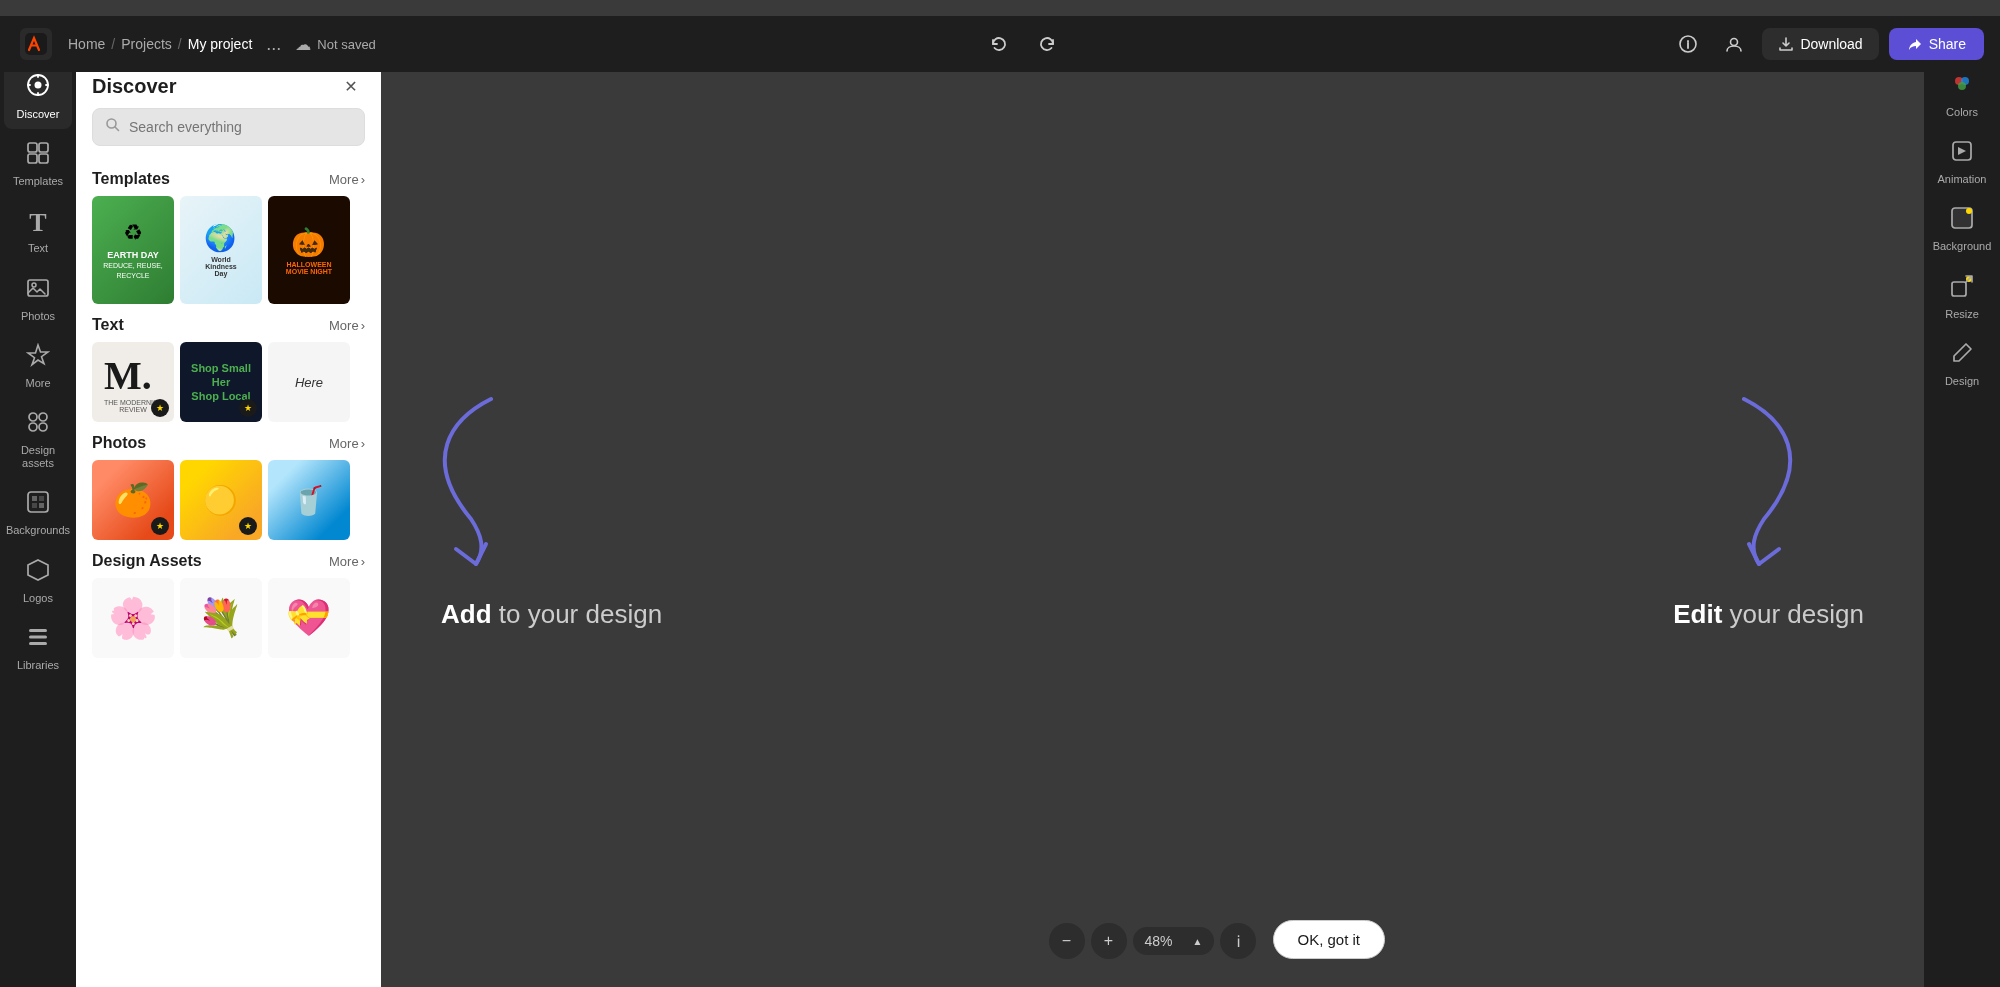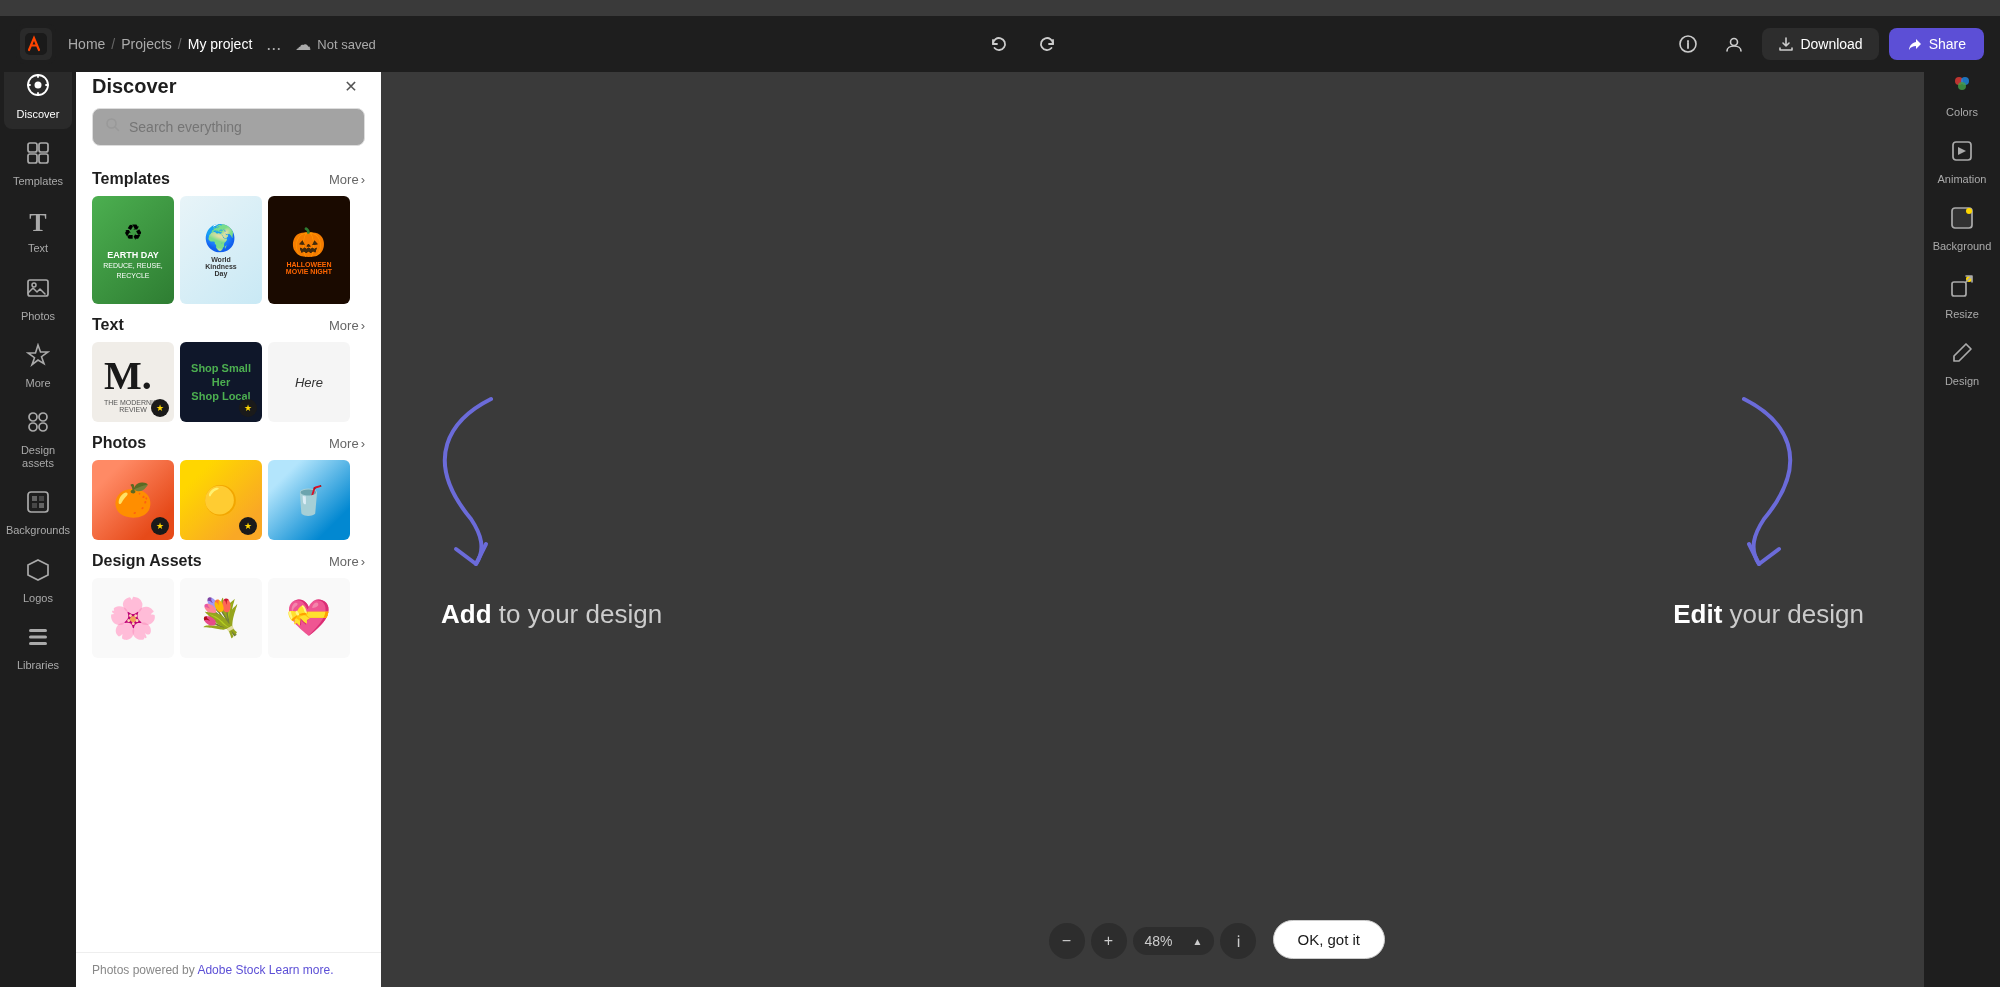--- a/index.html
+++ b/index.html
@@ -148,21 +148,21 @@
       font-size: 16px;
       border-radius: 4px;
     }
     .search-bar {
       margin: 0 16px 12px;
       display: flex; align-items: center;
       border: 1.5px solid #ddd;
       border-radius: 8px;
       padding: 8px 12px;
       gap: 8px;
-      background: #a3a3a3;
+      background: #e5e5e5;
     }
     .search-icon-wrap { color: #999; font-size: 16px; }
     .search-input {
       border: none; outline: none;
       font-size: 14px; color: #333;
       background: transparent;
       width: 100%;
     }
     .panel-scroll {
       flex: 1;
@@ -648,26 +648,20 @@
       </div>
       <div class="thumb thumb-asset">
         <span class="asset-2">💐</span>
       </div>
       <div class="thumb thumb-asset">
         <span class="asset-3">💝</span>
       </div>
     </div>
     <div style="height:16px;"></div>
   </div>
-  <div class="panel-footer">
-    <span>Photos powered by </span>
-    <a href="#">Adobe Stock</a>
-    <span> </span>
-    <a href="#">Learn more.</a>
-  </div>
 </div>
 
 <div class="main-area">
 
   <svg class="arrow-svg-left" width="120" height="200" viewBox="0 0 120 200" fill="none">
     <path d="M80 20 C40 40, 10 80, 60 140 C70 155, 75 170, 65 185" stroke="#6b6bd9" stroke-width="4" stroke-linecap="round" fill="none"></path>
     <path d="M45 170 L65 185 L75 165" stroke="#6b6bd9" stroke-width="4" stroke-linecap="round" stroke-linejoin="round" fill="none"></path>
   </svg>
   <div style="position:absolute; left:60px; top:calc(50% + 60px);">
     <span style="font-size:26px;color:#fff;font-weight:700;">Add</span><span style="font-size:26px;color:#ccc;"> to your design</span>

